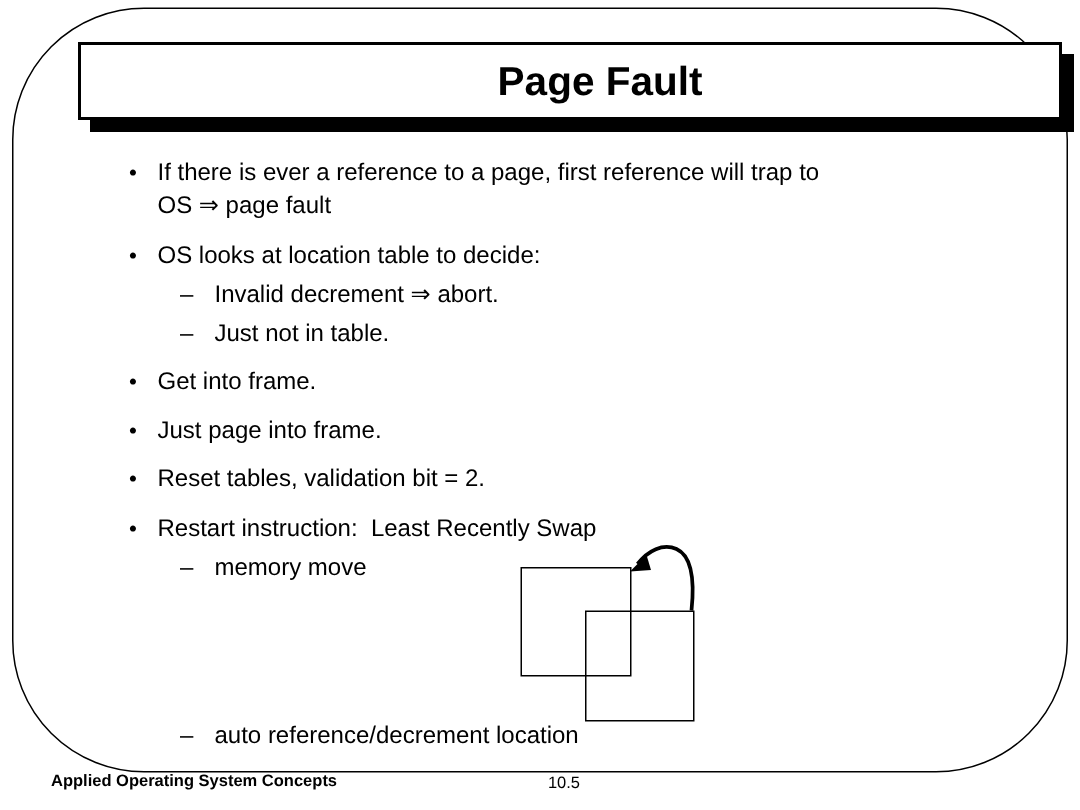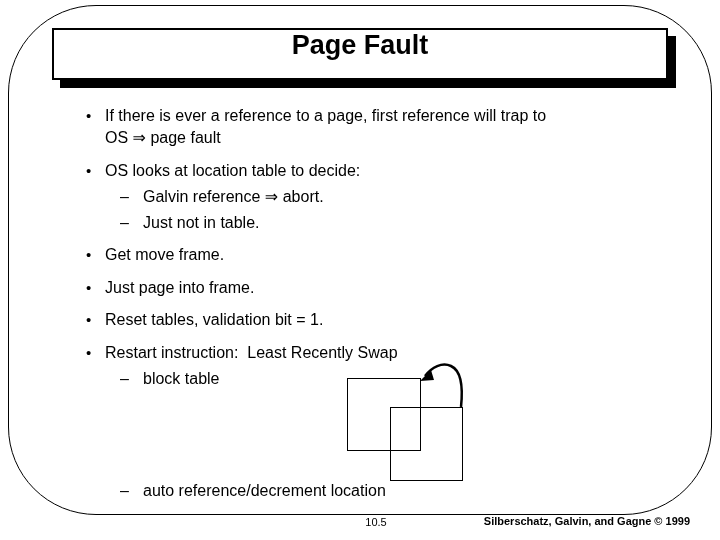--- a/index.html
+++ b/index.html
@@ -28,21 +28,23 @@
   .title-box {
     position: absolute;
     left: 52px;
     top: 28px;
     width: 612px;
     height: 48px;
     background: #ffffff;
     border: 2px solid #000000;
     box-shadow: 8px 8px 0 #000000;
     display: flex;
+    align-items: center;
     justify-content: center;
+    padding-left: 40px;
   }
   .title-text {
     font-size: 27px;
     font-weight: bold;
     white-space: pre;
   }
   .item {
     position: absolute;
     display: flex;
     align-items: flex-start;
@@ -111,61 +113,61 @@
 OS ⇒ page fault</span>
   </div>
 
   <div class="item lvl1" style="top:160px; width:580px;">
     <span class="marker">•</span>
     <span class="txt">OS looks at location table to decide:</span>
   </div>
 
   <div class="item lvl2" style="top:186px; width:540px;">
     <span class="marker">–</span>
-    <span class="txt">Galvin reference ⇒ abort.</span>
+    <span class="txt">Invalid decrement ⇒ abort.</span>
   </div>
 
   <div class="item lvl2" style="top:212px; width:540px;">
     <span class="marker">–</span>
     <span class="txt">Just not in table.</span>
   </div>
 
   <div class="item lvl1" style="top:244px; width:580px;">
     <span class="marker">•</span>
-    <span class="txt">Get move frame.</span>
+    <span class="txt">Get into frame.</span>
   </div>
 
   <div class="item lvl1" style="top:277px; width:580px;">
     <span class="marker">•</span>
     <span class="txt">Just page into frame.</span>
   </div>
 
   <div class="item lvl1" style="top:309px; width:580px;">
     <span class="marker">•</span>
-    <span class="txt">Reset tables, validation bit = 1.</span>
+    <span class="txt">Reset tables, validation bit = 2.</span>
   </div>
 
   <div class="item lvl1" style="top:342px; width:580px;">
     <span class="marker">•</span>
     <span class="txt">Restart instruction:  Least Recently Swap</span>
   </div>
 
   <div class="item lvl2" style="top:368px; width:400px;">
     <span class="marker">–</span>
-    <span class="txt">block table</span>
+    <span class="txt">memory move</span>
   </div>
 
   <div class="frame-rect rect1"></div>
   <div class="frame-rect rect2"></div>
   <svg class="arrow-svg" viewBox="0 0 60 56" xmlns="http://www.w3.org/2000/svg">
     <path d="M 49 51 C 51 32 50 15 39 10 C 30 6 20 11 13 20" fill="none" stroke="#000000" stroke-width="2.5"></path>
     <polygon points="8,25 19,14 22,24" fill="#000000"></polygon>
   </svg>
 
   <div class="item lvl2" style="top:480px; width:400px;">
     <span class="marker">–</span>
     <span class="txt">auto reference/decrement location</span>
   </div>
 
+  <div class="footer-left">Applied Operating System Concepts</div>
   <div class="footer-center">10.5</div>
-  <div class="footer-right">Silberschatz, Galvin, and Gagne © 1999</div>
 
 </div>
 
 </body></html>

